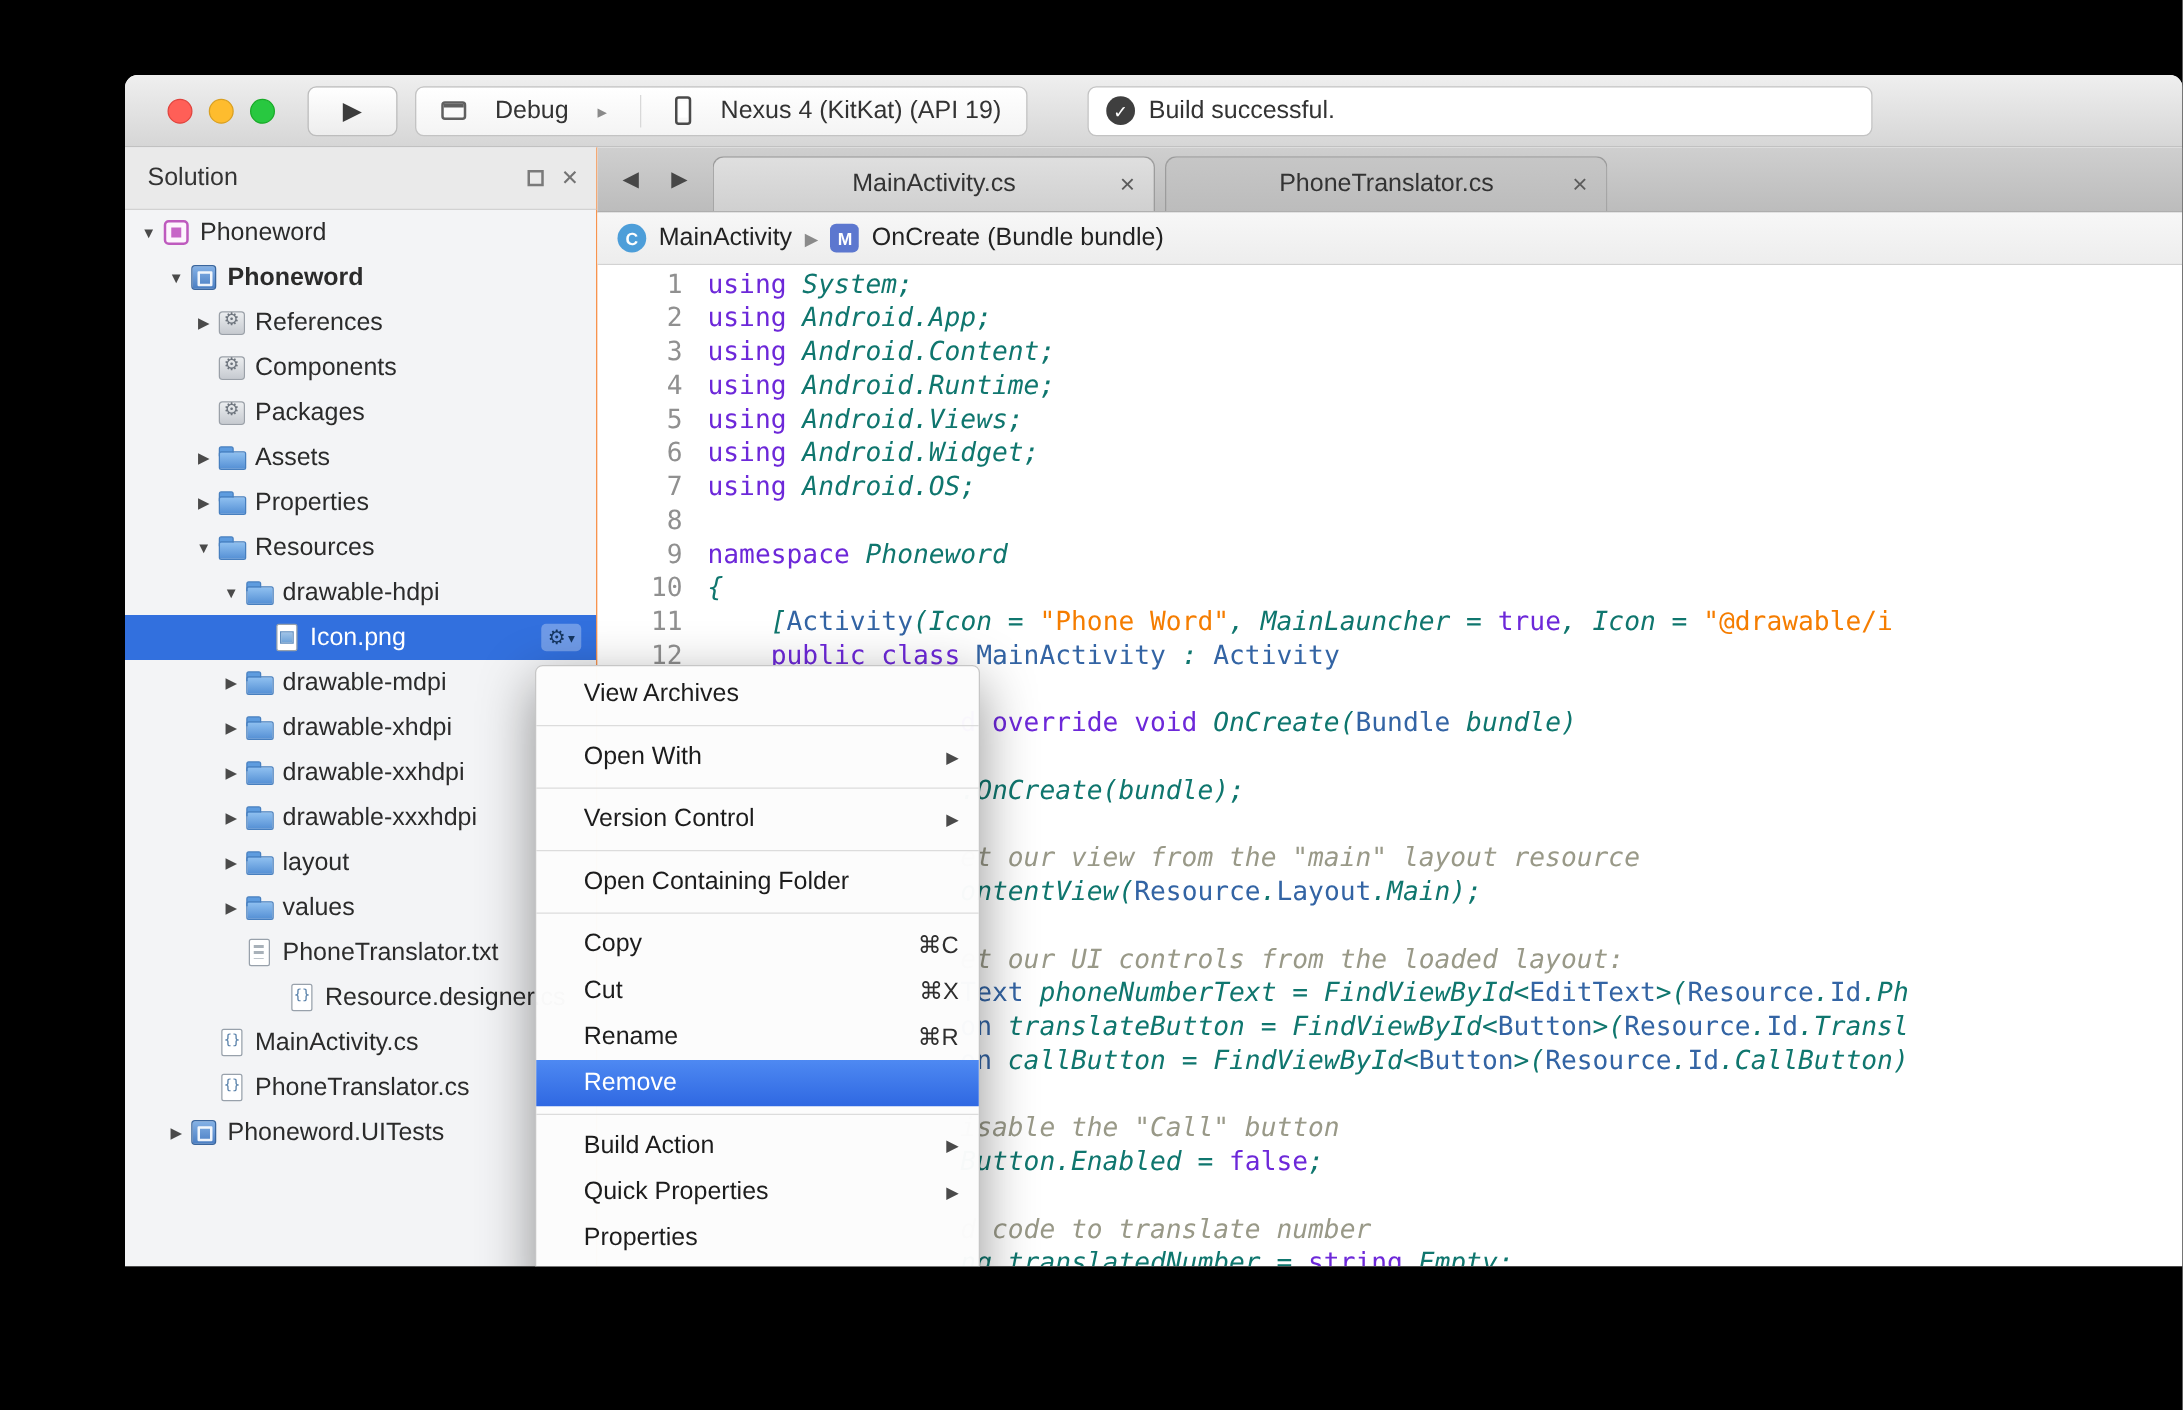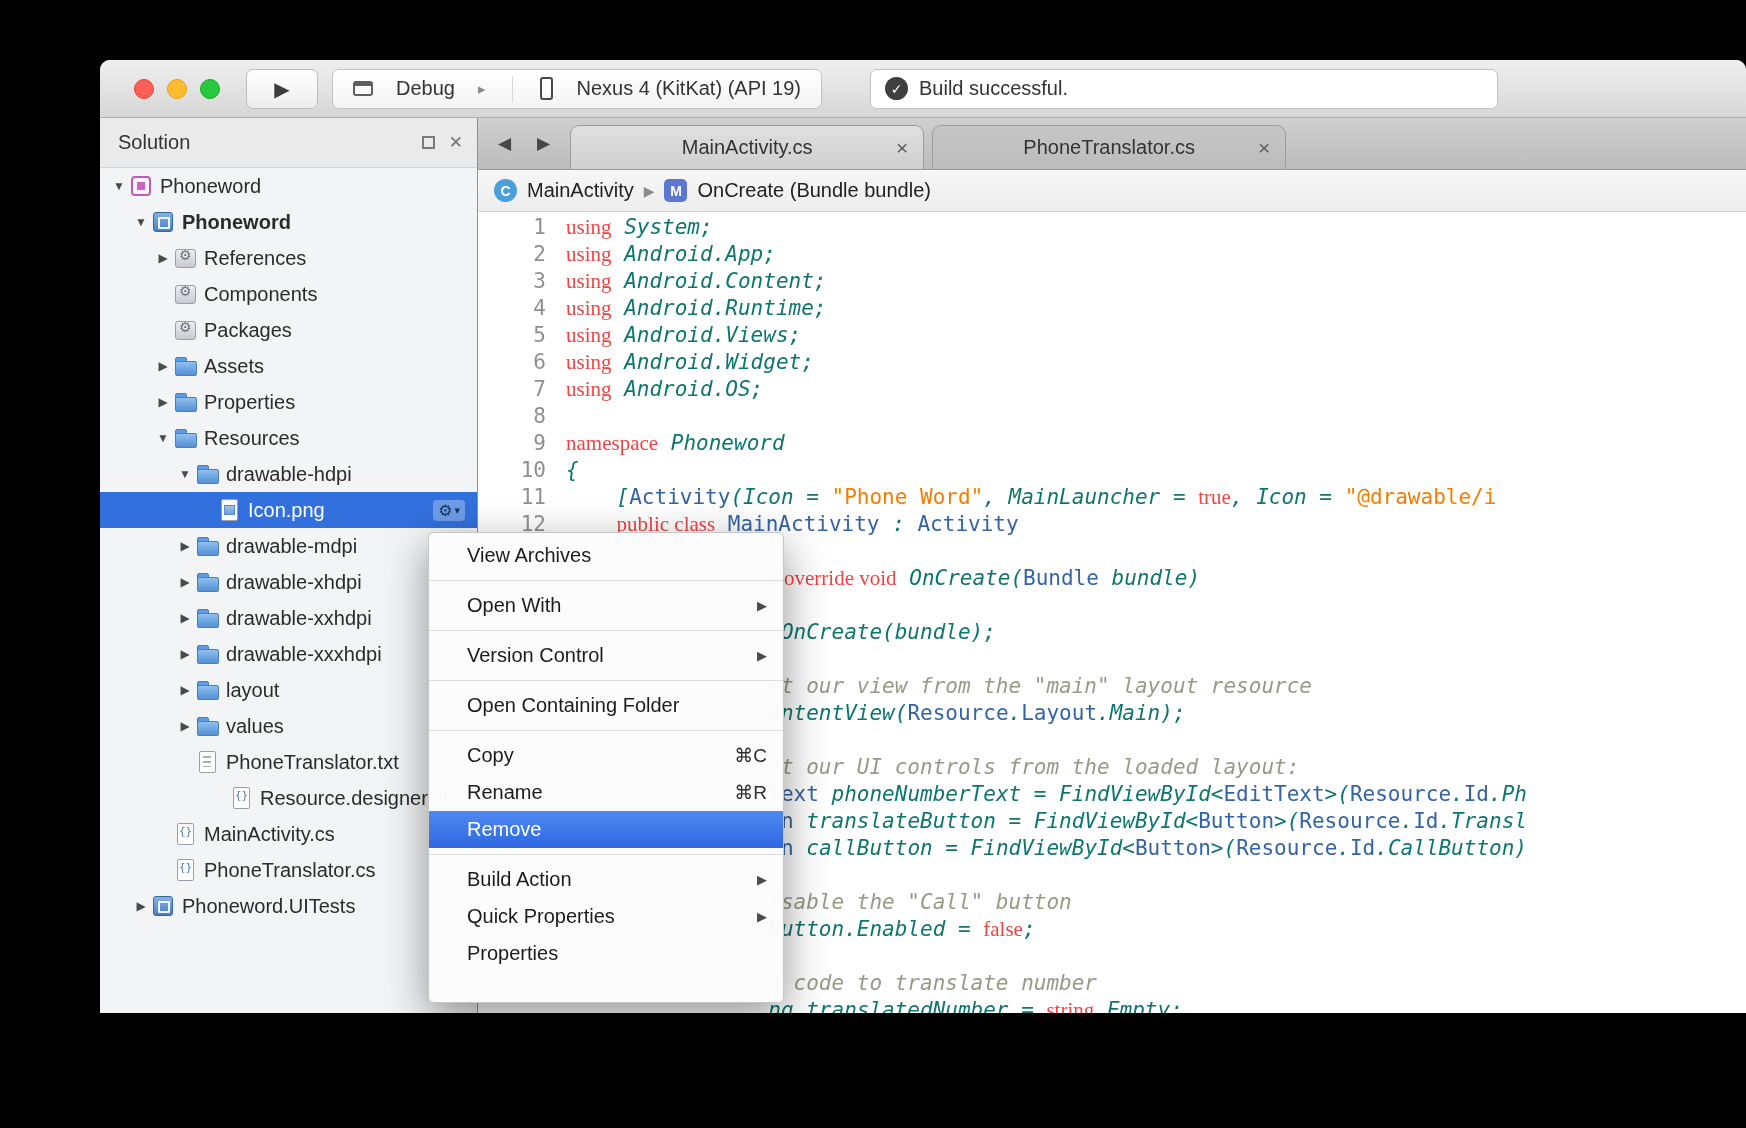--- a/index.html
+++ b/index.html
@@ -103,21 +103,21 @@
   .bc-ic { width:23px; height:23px; color:#fff; font-size:14px; font-weight:bold;
             display:flex; align-items:center; justify-content:center; flex:none; }
   .class-ic { background:#4D9ED9; border-radius:50%; }
   .method-ic { background:#5C77CF; border-radius:5px; }
   .bc-sep { color:#8a8a8a; font-size:14px; }
   .code { flex:1; overflow:hidden; padding-top:2px;
           font-family:"DejaVu Sans Mono","Liberation Mono",monospace; font-size:21px; }
   .code-line { display:flex; height:27px; line-height:27px; white-space:pre; }
   .ln { width:88px; flex:none; text-align:right; padding-right:20px; color:#909090; }
   .lc { flex:1; }
-  .tok-kw { color:#ef4444;font-family:Liberation Serif, serif; }
+  .tok-kw { color:#6d28d9; }
   .tok-ty { color:#3364A4; }
   .tok-st { color:#F57D00; }
   .tok-cm { color:#999988; font-style:italic; }
   .tok-pl { color:#0f766e;font-style:italic; }
 
   
   .context-menu { position:absolute; left:328px; top:472px; width:356px; z-index:10;
         background:rgba(252,252,252,.98); border:1px solid #c6c6c6; border-radius:6px;
         box-shadow:0 14px 44px rgba(0,0,0,.42); padding:4px 0 30px; font-size:20px; color:#1c1c1c; }
   .menu-item { height:37px; display:flex; align-items:center; padding:0 16px 0 38px; }
@@ -355,20 +355,24 @@
         <div class="menu-sep"></div>
         <div class="menu-item">
           <span class="menu-label">Open Containing Folder</span>
         </div>
         <div class="menu-sep"></div>
         <div class="menu-item">
           <span class="menu-label">Copy</span>
           <span class="menu-shortcut">⌘C</span>
         </div>
         <div class="menu-item">
+          <span class="menu-label">Cut</span>
+          <span class="menu-shortcut">⌘X</span>
+        </div>
+        <div class="menu-item">
           <span class="menu-label">Rename</span>
           <span class="menu-shortcut">⌘R</span>
         </div>
         <div class="menu-item highlighted">
           <span class="menu-label">Remove</span>
         </div>
         <div class="menu-sep"></div>
         <div class="menu-item">
           <span class="menu-label">Build Action</span>
           <span class="menu-arrow">▶</span>

